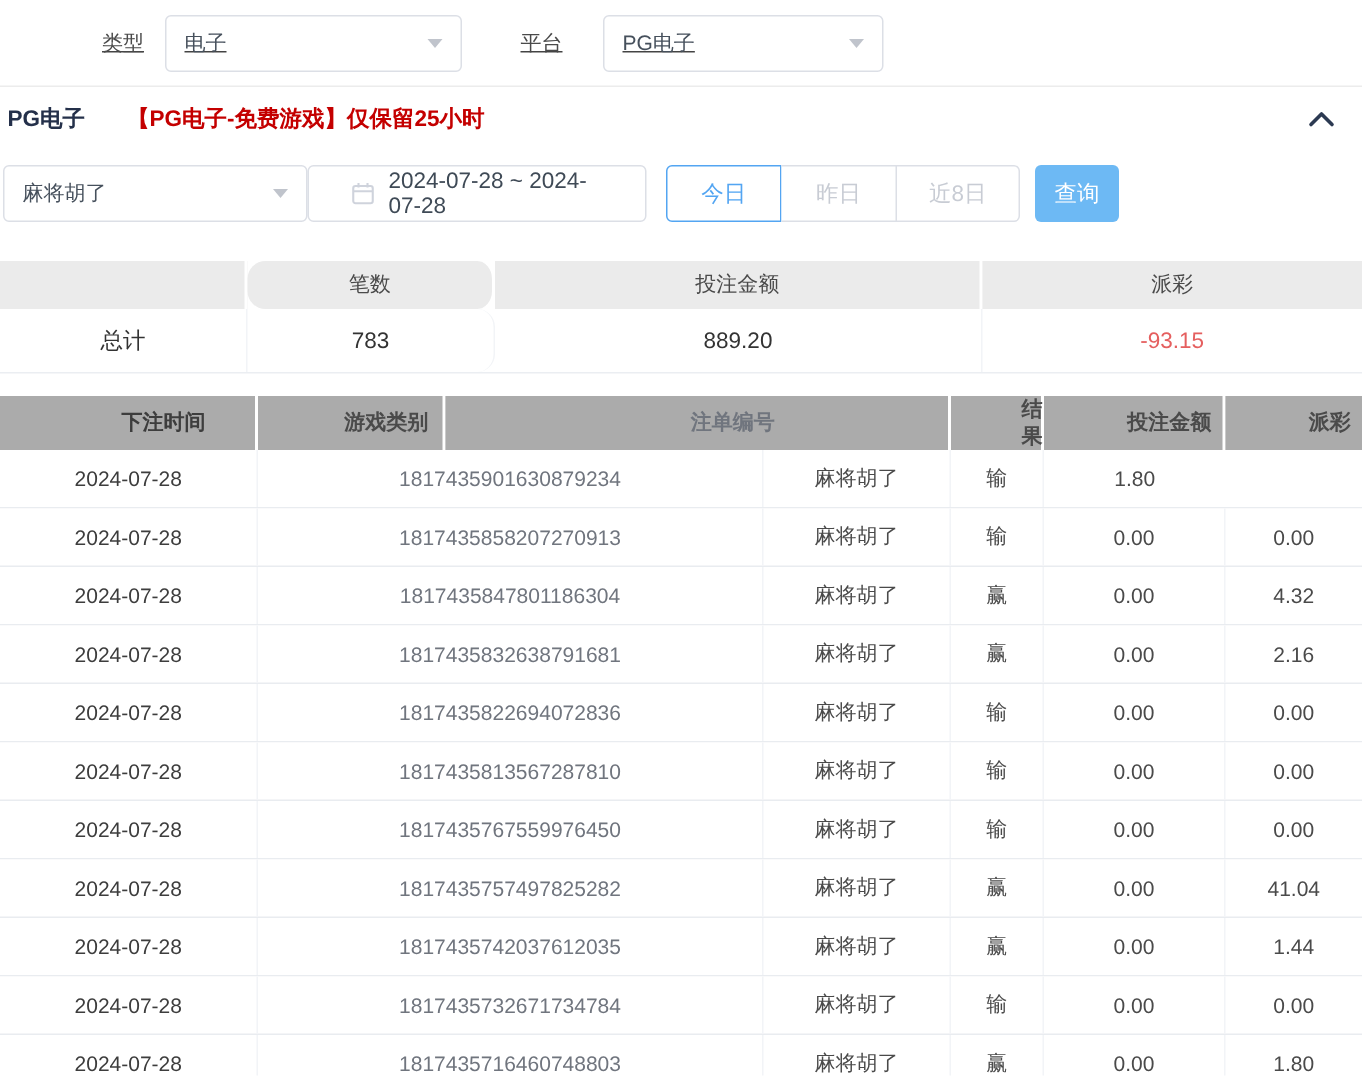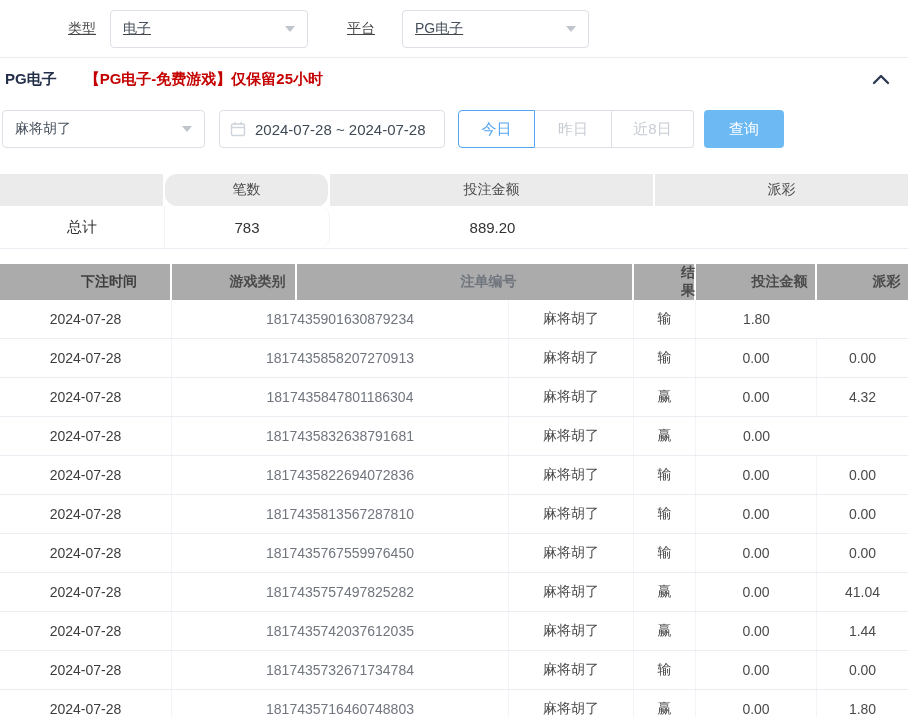--- a/index.html
+++ b/index.html
@@ -21,32 +21,32 @@
   .caret{width:0;height:0;border-left:5px solid transparent;border-right:5px solid transparent;
     border-top:6px solid #c0c4cc;flex:none;}
   
   .section-header{height:42px;display:flex;align-items:center;padding:0 18px 0 5px;}
   .section-title{font-weight:bold;font-size:15px;color:#24304a;}
   .section-notice{font-weight:bold;font-size:15px;color:#c40000;margin-left:28px;}
   .collapse-btn{margin-left:auto;cursor:pointer;display:flex;align-items:center;}
   
   .query-row{display:flex;align-items:center;margin:10px 0 0 2px;}
   .sel-game{width:203px;}
-  .date-input{width:226px;height:38px;margin-left:14px;border:1px solid #dcdfe6;border-radius:4px;
-    display:flex;align-items:center;padding:0 10px;box-sizing:border-box;color:#3f4a56;
+  .date-input{width:226px;height:38px;margin-left:0;border:1px solid #dcdfe6;border-radius:4px;
+    display:flex;align-items:center;padding:0 28px;box-sizing:border-box;color:#3f4a56;
     font-size:15px;background:#fff;cursor:pointer;}
   .cal-icon{margin-right:9px;display:flex;flex:none;}
   .btn-group{display:flex;margin-left:13px;}
   .qbtn{height:38px;box-sizing:border-box;background:#fff;border:1px solid #dcdfe6;
     color:#c8ccd4;font-size:15px;display:flex;align-items:center;justify-content:center;
     cursor:pointer;}
   .qbtn.today{width:77px;border:1px solid #53a5f2;color:#53a5f2;border-radius:4px 0 0 4px;}
   .qbtn.yesterday{width:77px;border-left:none;}
   .qbtn.last8{width:82px;border-left:none;border-radius:0 4px 4px 0;}
-  .search-btn{width:80px;height:38px;margin-left:10px;background:#6db9f4;color:#fff;
+  .search-btn{width:56px;height:38px;margin-left:10px;background:#6db9f4;color:#fff;
     border:none;border-radius:4px;font-size:15px;display:flex;align-items:center;
     justify-content:center;cursor:pointer;}
   
   .summary{margin-top:26px;}
   .s-hrow{display:flex;height:32px;}
   .s-hcell{background:#ebebeb;color:#4a4a4a;display:flex;align-items:center;justify-content:center;
     box-sizing:border-box;border-right:2px solid #fff;font-size:14px;}
   .s-hrow .s-hcell:last-child{border-right:none;}
   .s-c1{width:165px;} .s-c2{width:165px;border-radius:12px;} .s-c3{width:325px;} .s-c4{width:253px;}
   .s-drow{display:flex;height:42px;border-bottom:1px solid #ebeef2;}
@@ -125,20 +125,21 @@
   <div class="s-hrow">
     <div class="s-hcell s-c1"></div>
     <div class="s-hcell s-c2">笔数</div>
     <div class="s-hcell s-c3">投注金额</div>
     <div class="s-hcell s-c4">派彩</div>
   </div>
   <div class="s-drow">
     <div class="s-dcell s-c1">总计</div>
     <div class="s-dcell s-c2">783</div>
     <div class="s-dcell s-c3">889.20</div>
+    <div class="s-dcell s-c4 neg">-93.15</div>
   </div>
 </div>
 
 <div class="bet-table">
   <div class="bt-header">
     <div class="bt-hcell c-time">下注时间</div>
     <div class="bt-hcell c-game">游戏类别</div>
     <div class="bt-hcell c-id">注单编号</div>
     <div class="bt-hcell c-result">结果</div>
     <div class="bt-hcell c-bet">投注金额</div>
@@ -167,20 +168,21 @@
     <div class="bt-cell c-result">赢</div>
     <div class="bt-cell c-bet">0.00</div>
     <div class="bt-cell c-payout">4.32</div>
   </div>
   <div class="bt-row">
     <div class="bt-cell c-time">2024-07-28</div>
     <div class="bt-cell c-id">1817435832638791681</div>
     <div class="bt-cell c-game">麻将胡了</div>
     <div class="bt-cell c-result">赢</div>
     <div class="bt-cell c-bet">0.00</div>
+    <div class="bt-cell c-payout">2.16</div>
   </div>
   <div class="bt-row">
     <div class="bt-cell c-time">2024-07-28</div>
     <div class="bt-cell c-id">1817435822694072836</div>
     <div class="bt-cell c-game">麻将胡了</div>
     <div class="bt-cell c-result">输</div>
     <div class="bt-cell c-bet">0.00</div>
     <div class="bt-cell c-payout">0.00</div>
   </div>
   <div class="bt-row">

